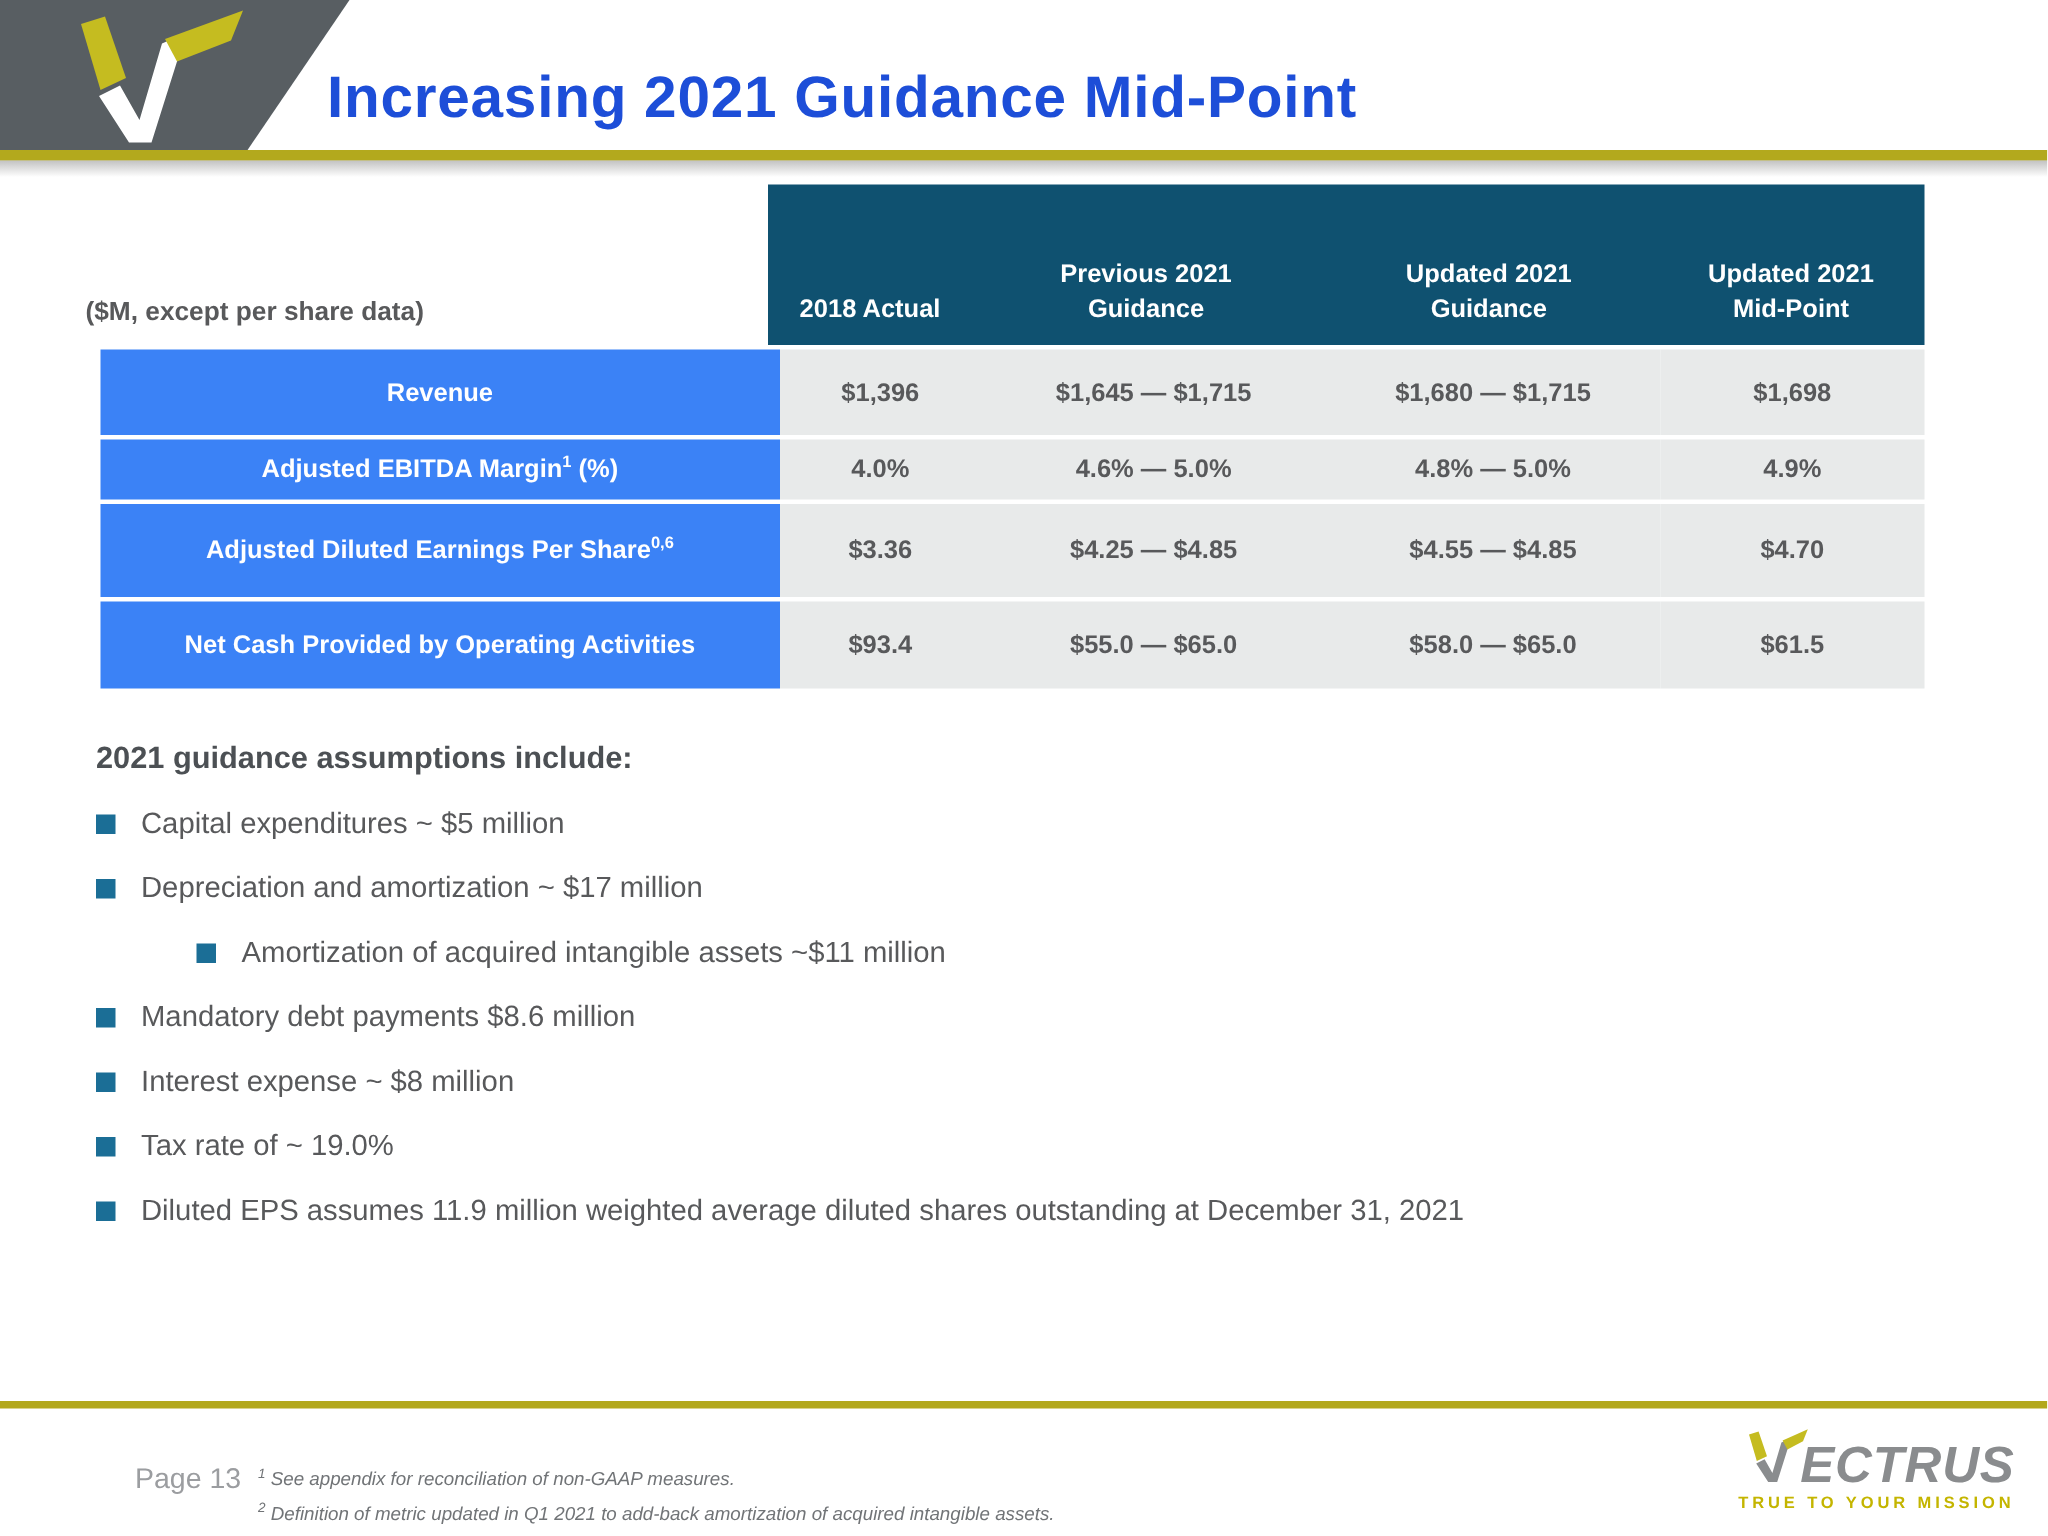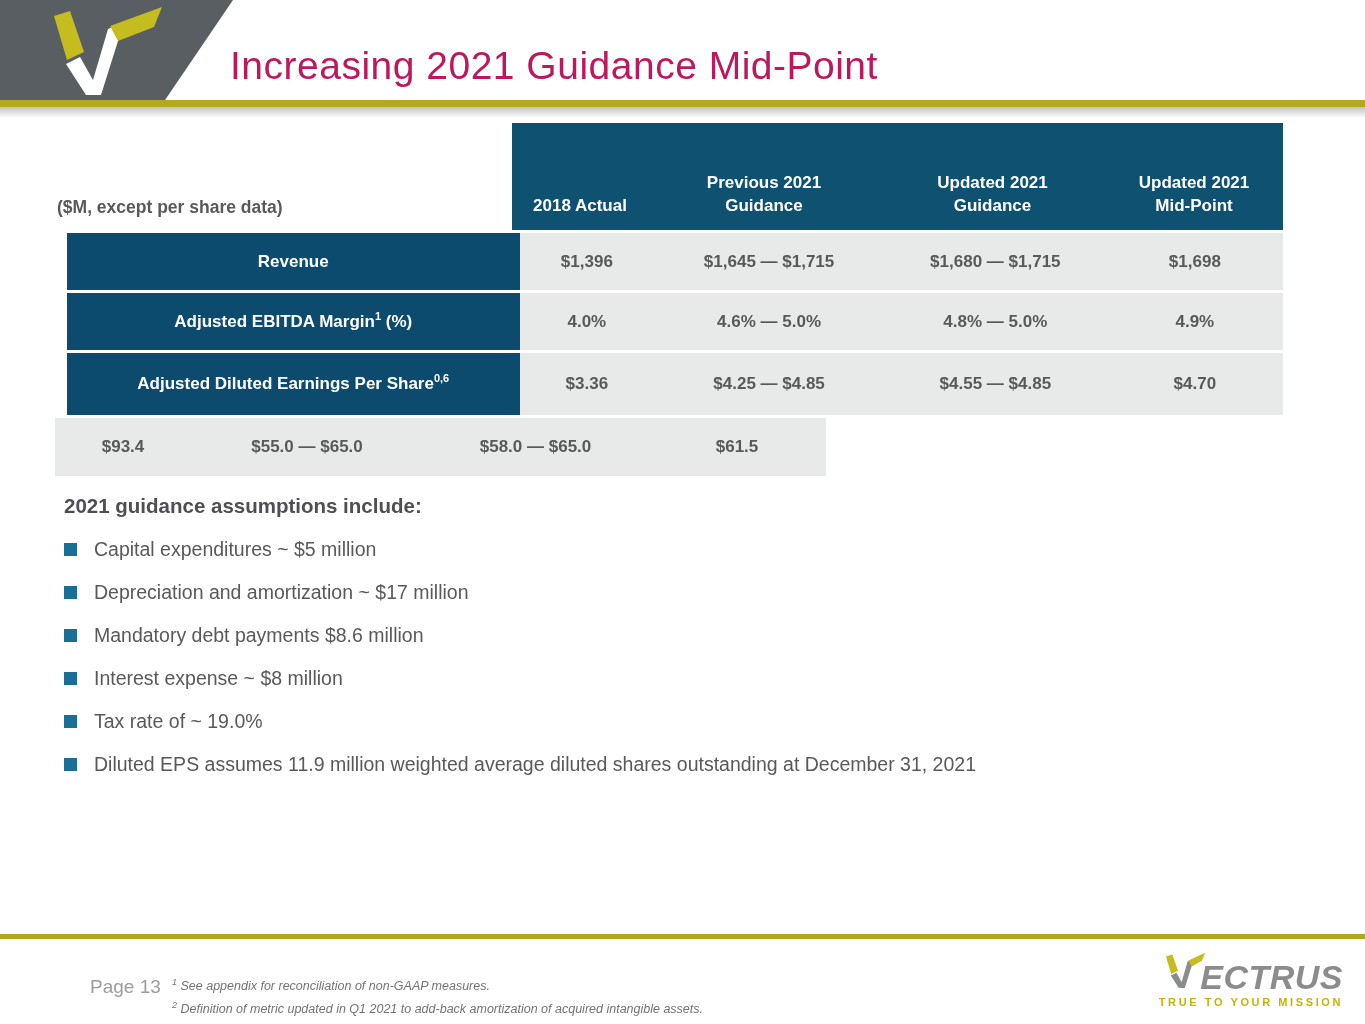--- a/index.html
+++ b/index.html
@@ -6,22 +6,22 @@
   html,body { background:#ffffff; }
   body { font-family:"Liberation Sans", sans-serif; }
   .slide {
     position:relative; width:1365px; height:1024px;
     background:#ffffff; overflow:hidden;
   }
 
   
   .hdr-shape { position:absolute; left:0; top:0; }
   .slide-title {
-    position:absolute; left:230px; top:44px;
-    font-size:39px; font-weight:normal; color:#be185d; letter-spacing:0.5px;
+    position:absolute; left:218px; top:44px;
+    font-size:39px; font-weight:bold; color:#1d4ed8; letter-spacing:0.5px;
   }
   .hdr-rule {
     position:absolute; left:0; top:100px; width:1365px; height:7px;
     background:#b3a91d;
   }
   .hdr-rule-shadow {
     position:absolute; left:0; top:107px; width:1365px; height:11px;
     background:linear-gradient(to bottom, rgba(120,120,120,0.45), rgba(255,255,255,0));
   }
 
@@ -35,31 +35,31 @@
   }
   .unit-note { font-size:17.5px; font-weight:bold; color:#58595b; }
   .g-head .head-band { display:flex; background:#0f5170; }
   .hcell {
     display:flex; align-items:flex-end; justify-content:center;
     color:#ffffff; font-weight:bold; font-size:17px; line-height:1.35;
     text-align:center; white-space:pre-line; padding-bottom:12px;
   }
   .g-data { margin-top:3px; }
   .label-cell {
-    width:457px; background:#0c4a6e; color:#ffffff;
+    width:457px; background:#3b82f6; color:#ffffff;
     display:flex; align-items:center; justify-content:center;
     font-size:17px; font-weight:bold; text-align:center;margin-left:12px;
   }
   .label-cell sup { font-size:11px; line-height:0; }
   .vcell {
     background:#e8eaea; color:#58595b; font-weight:bold; font-size:17px;
     display:flex; align-items:center; justify-content:center;
   }
   .w1{width:136px;} .w2{width:232px;} .w3{width:225px;} .w4{width:178px;}
-  .h1{height:57px;} .h2{height:57px;} .h3{height:62px;} .h4{height:58px;}
+  .h1{height:57px;} .h2{height:40px;} .h3{height:62px;} .h4{height:58px;}
 
   
   .assump { position:absolute; left:64px; top:494px; width:1260px; }
   .assump-heading {
     font-size:20.5px; font-weight:bold; color:#4c5054; margin-bottom:20px;
   }
   .bullet-item {
     display:flex; align-items:center; margin-bottom:21px;
     font-size:19.5px; color:#58595b; line-height:22px;
   }
@@ -156,37 +156,44 @@
       <div class="label-cell h3">
         <span><span>Adjusted Diluted Earnings Per Share</span><sup>0,6</sup><span></span></span>
       </div>
       <div class="vcell w1 h3">$3.36</div>
       <div class="vcell w2 h3">$4.25 — $4.85</div>
       <div class="vcell w3 h3">$4.55 — $4.85</div>
       <div class="vcell w4 h3">$4.70</div>
     </div>
 
     <div class="g-row g-data h4">
+      <div class="label-cell h4">
+        <span><span>Net Cash Provided by Operating Activities</span><sup></sup><span></span></span>
+      </div>
       <div class="vcell w1 h4">$93.4</div>
       <div class="vcell w2 h4">$55.0 — $65.0</div>
       <div class="vcell w3 h4">$58.0 — $65.0</div>
       <div class="vcell w4 h4">$61.5</div>
     </div>
   </div>
 
   <div class="assump">
     <div class="assump-heading">2021 guidance assumptions include:</div>
 
     <div class="bullet-item">
       <span class="bullet-sq"></span>
       <span>Capital expenditures ~ $5 million</span>
     </div>
     <div class="bullet-item">
       <span class="bullet-sq"></span>
       <span>Depreciation and amortization ~ $17 million</span>
+    </div>
+    <div class="bullet-item lvl2">
+      <span class="bullet-sq"></span>
+      <span>Amortization of acquired intangible assets ~$11 million</span>
     </div>
     <div class="bullet-item">
       <span class="bullet-sq"></span>
       <span>Mandatory debt payments $8.6 million</span>
     </div>
     <div class="bullet-item">
       <span class="bullet-sq"></span>
       <span>Interest expense ~ $8 million</span>
     </div>
     <div class="bullet-item">

